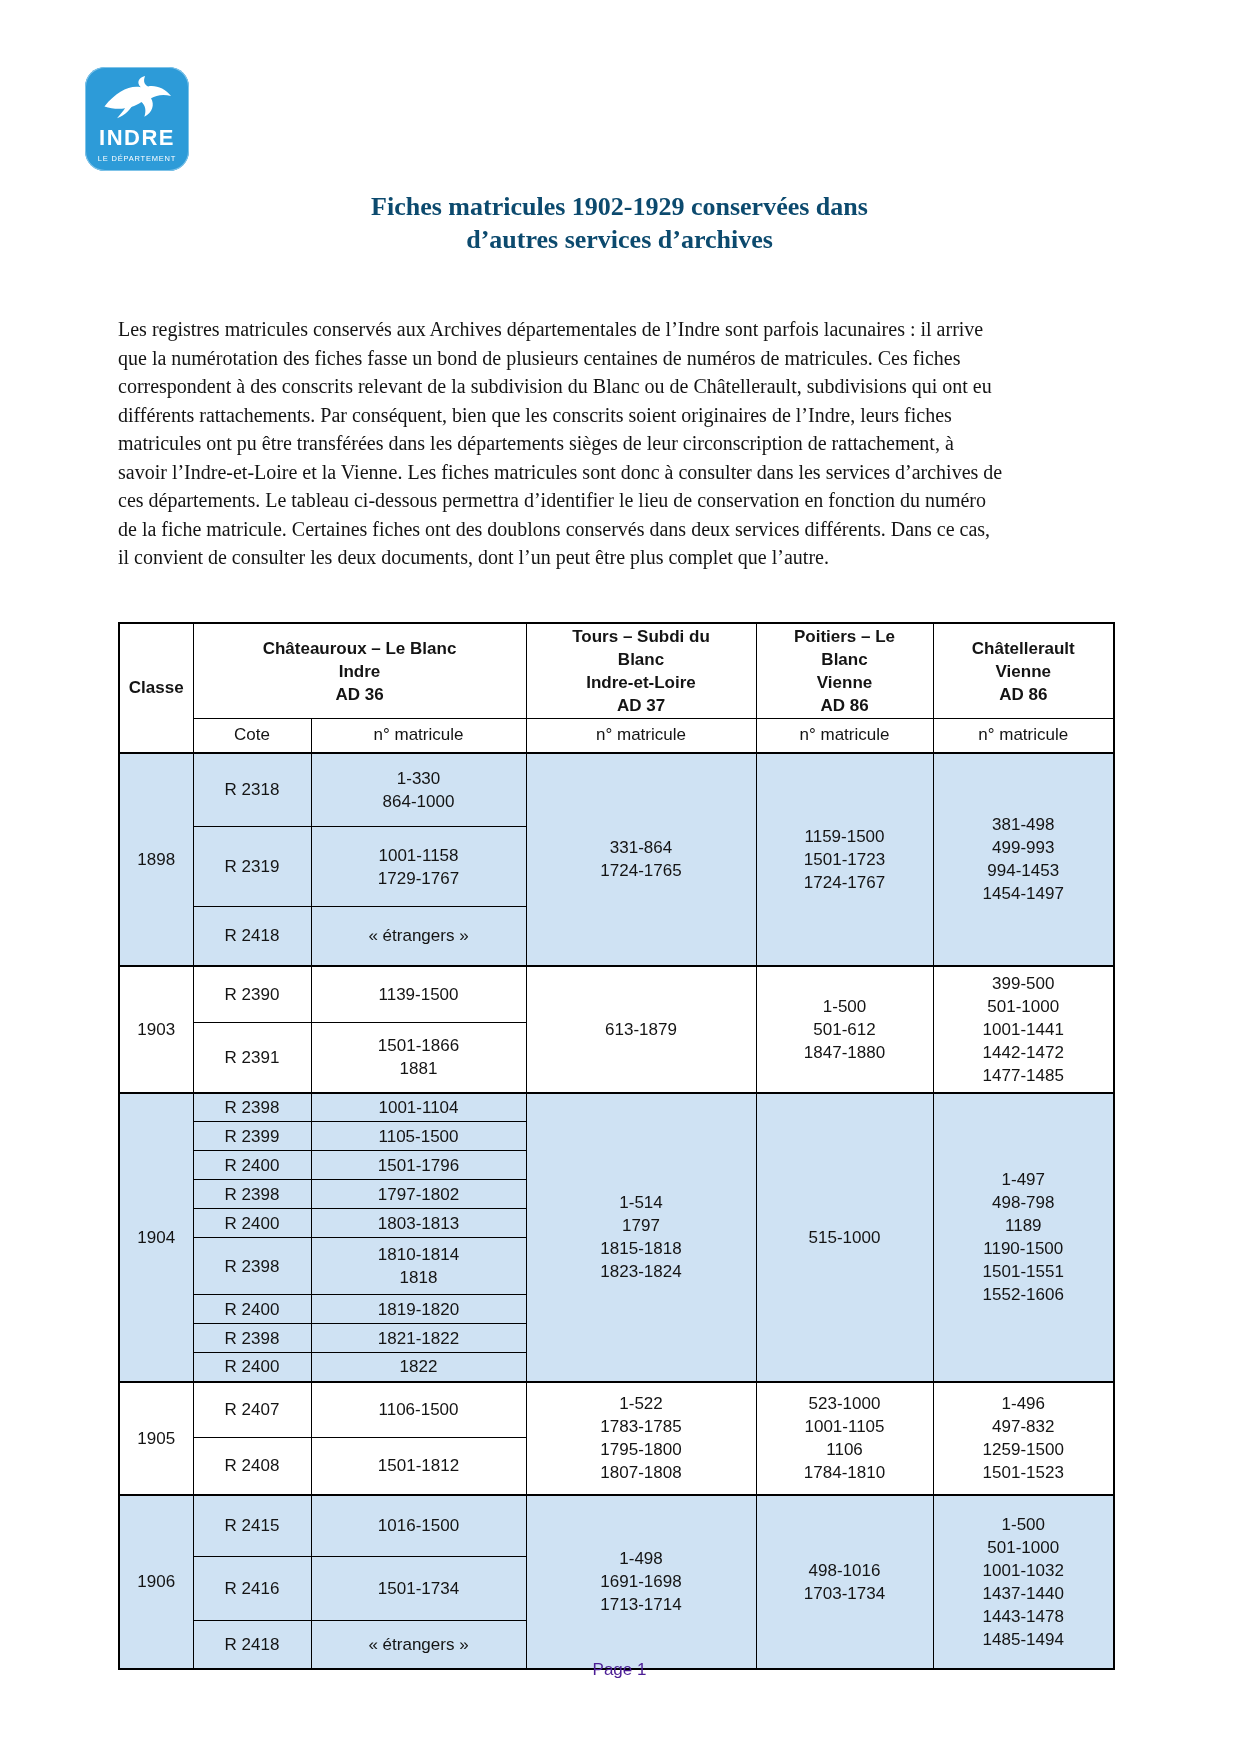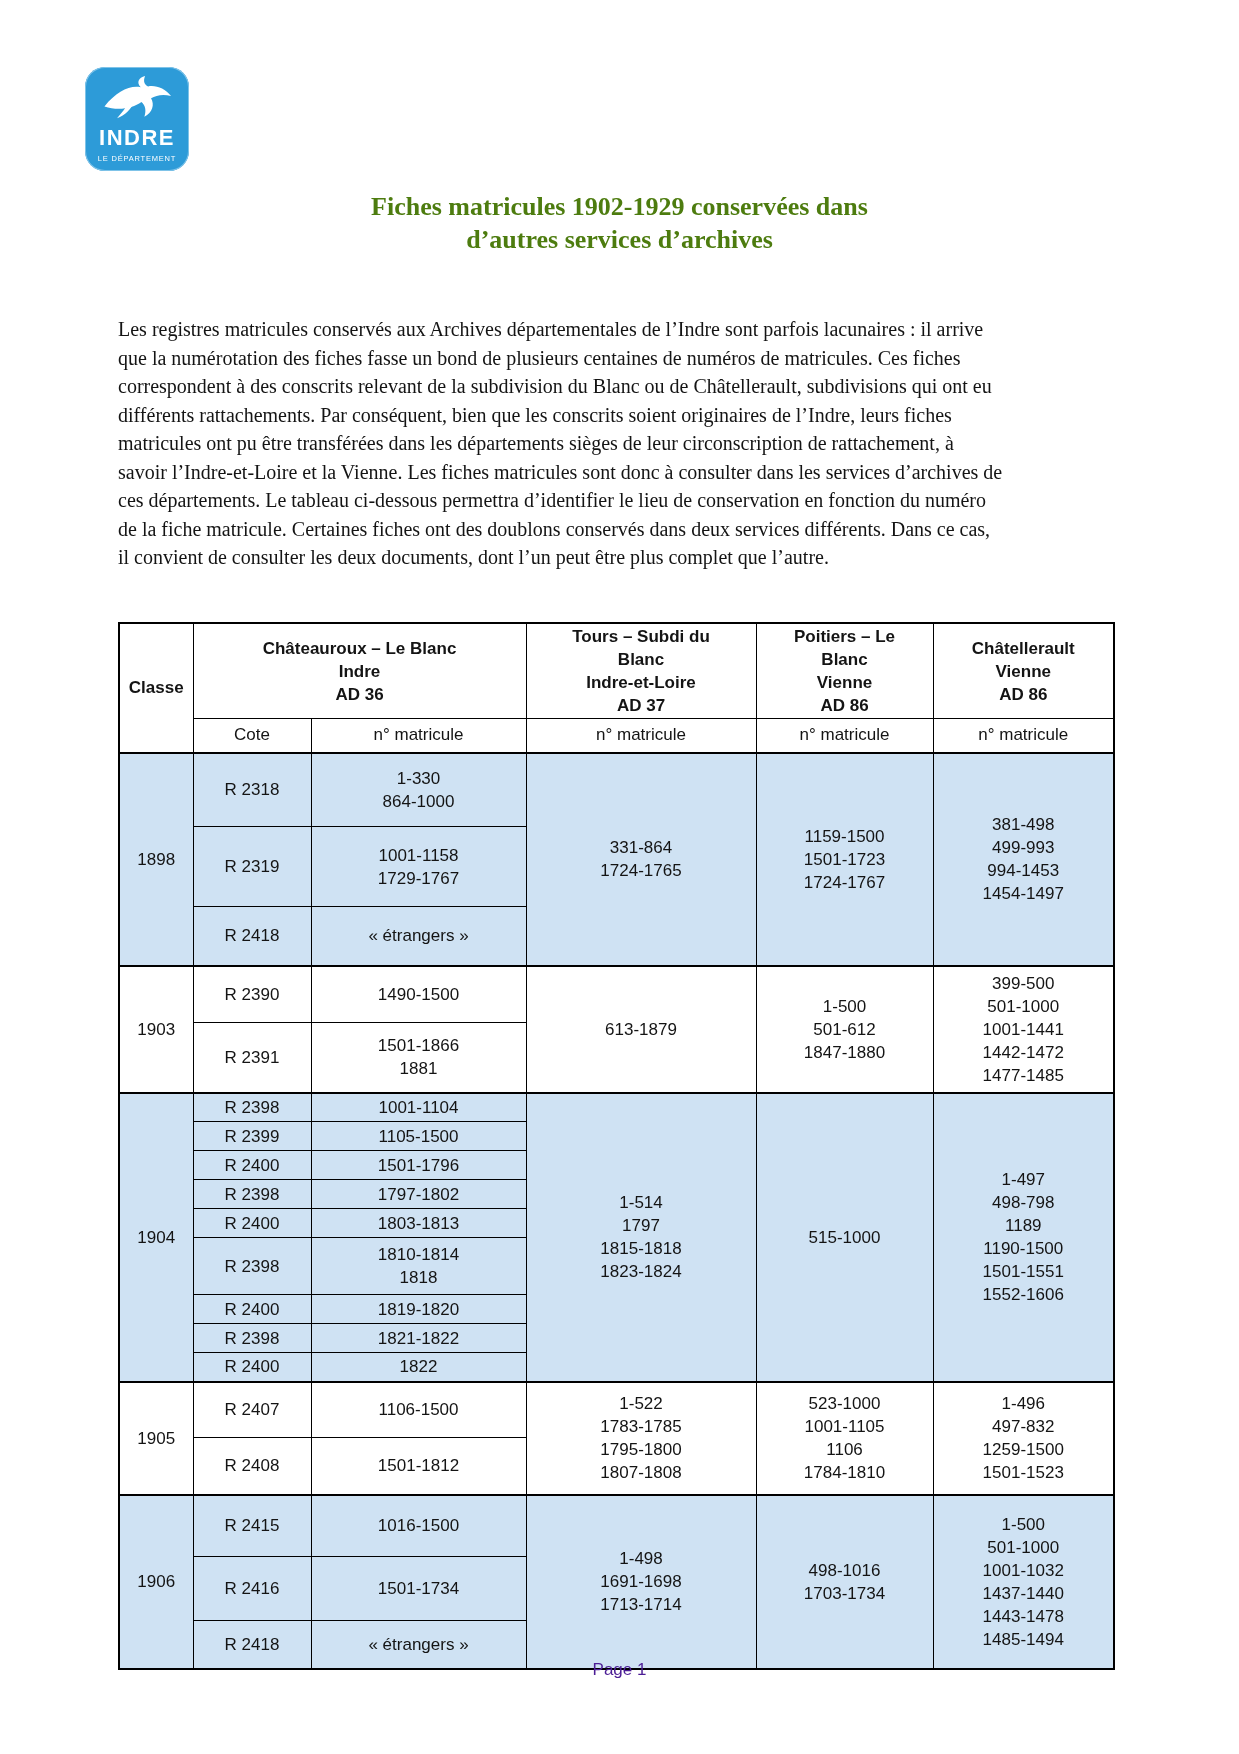--- a/index.html
+++ b/index.html
@@ -28,21 +28,21 @@
     line-height:1; margin-top:0;
   }
   .logo-sub { font-size:7.5px; letter-spacing:0.8px; margin-top:5px; }
 
   
   .title {
     position:absolute; top:190px; left:0; width:100%;
     margin:0; text-align:center;
     font-family:"Liberation Serif", serif;
     font-size:26px; font-weight:bold; line-height:33px;
-    color:#4d7c0f;
+    color:#0c4a6e;
   }
 
   
   .intro {
     position:absolute; top:315px; left:118px; width:888px;
     margin:0;
     font-family:"Liberation Serif", serif;
     font-size:20px; line-height:28.5px;
     color:#141414;
     text-align:left;
@@ -151,21 +151,21 @@
 1729-1767</td>
       </tr>
       <tr class="band" style="height:59px">
         <td>R 2418</td>
         <td class="pre">« étrangers »</td>
       </tr>
 
       <tr class="group-start" style="height:57px">
         <td rowspan="2">1903</td>
         <td>R 2390</td>
-        <td class="pre">1490-1500</td>
+        <td class="pre">1139-1500</td>
         <td rowspan="2" class="pre">613-1879</td>
         <td rowspan="2" class="pre">1-500
 501-612
 1847-1880</td>
         <td rowspan="2" class="pre">399-500
 501-1000
 1001-1441
 1442-1472
 1477-1485</td>
       </tr>

